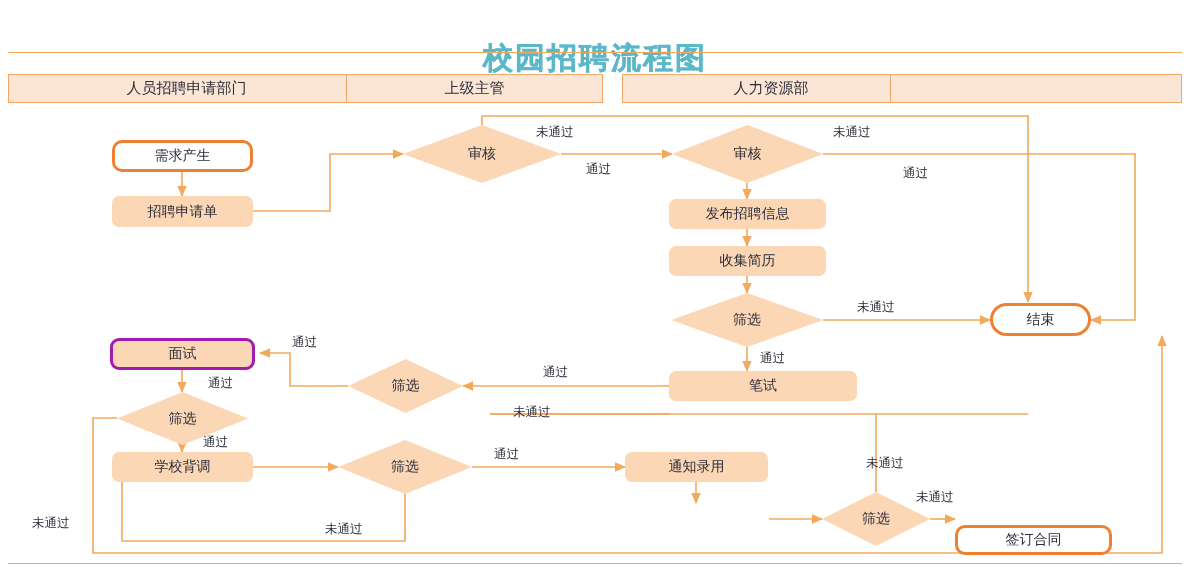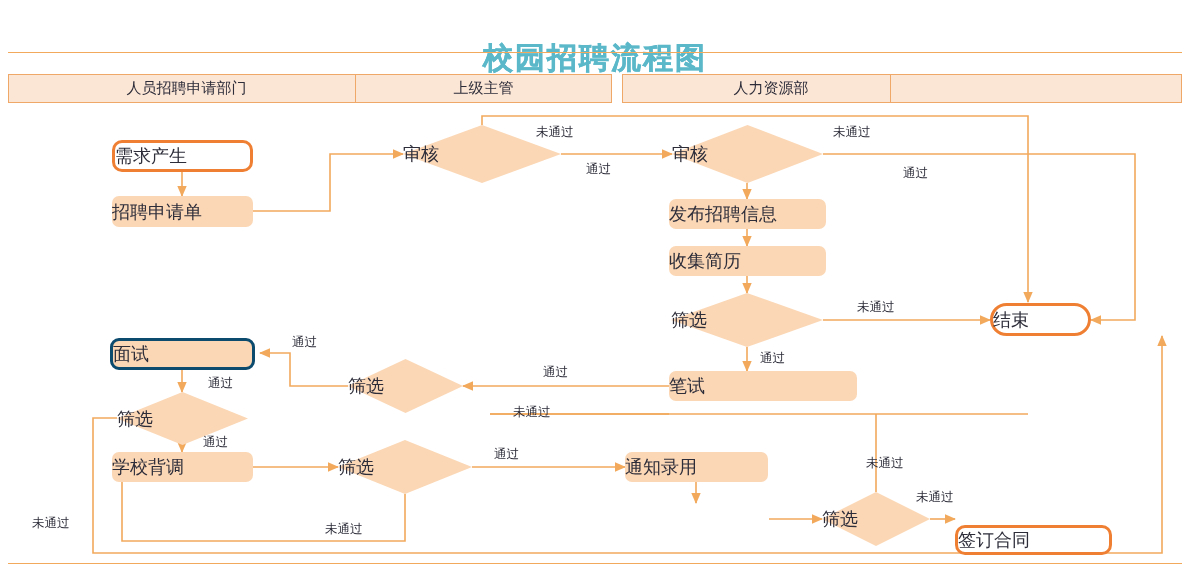--- a/index.html
+++ b/index.html
@@ -56,33 +56,33 @@
     position: absolute;
     background: #f2a95c;
     height: 1px;
   }
 
   
   .node {
     position: absolute;
     display: flex;
     align-items: center;
-    justify-content: flex-start;
-    font-size: 18px;
+    justify-content: center;
+    font-size: 14px;
     color: #2d2d3a;
     text-align: center;
     white-space: nowrap;
   }
   .proc {
     background: #fbd7b5;
     border-radius: 7px;
   }
   .proc-hi {
     background: #fbd7b5;
-    border: 3px solid #0c4a6e;
+    border: 3px solid #a21caf;
     border-radius: 9px;
   }
   .term {
     background: #ffffff;
     border: 3px solid #ef8033;
     border-radius: 10px;
   }
   .pill {
     background: #ffffff;
     border: 3px solid #ef8033;
@@ -116,21 +116,21 @@
 
 <div id="page">
 
   <div id="title">校园招聘流程图</div>
 
   <div class="lane-rule" style="left:8px; top:52px; width:1174px;"></div>
 
   <div class="lane-header" style="left:8px; width:357px;">
     <span>人员招聘申请部门</span>
   </div>
-  <div class="lane-header" style="left:355px; width:257px;">
+  <div class="lane-header" style="left:346px; width:257px;">
     <span>上级主管</span>
   </div>
   <div class="lane-header" style="left:622px; width:298px;">
     <span>人力资源部</span>
   </div>
   <div class="lane-header" style="left:890px; width:292px;">
     <span></span>
   </div>
 
   <div class="lane-rule" style="left:8px; top:563px; width:1174px;"></div>

